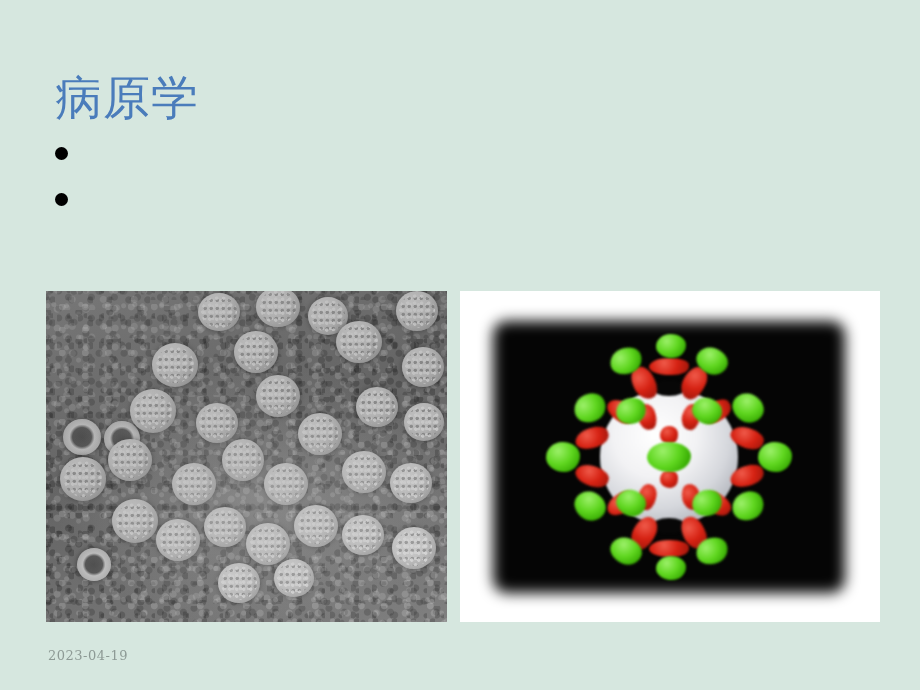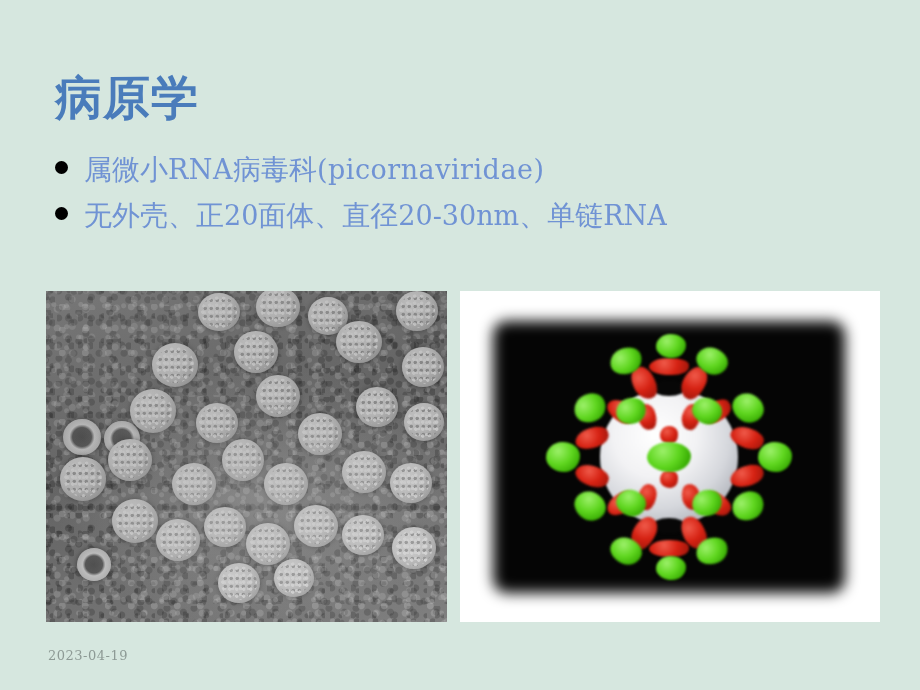--- a/index.html
+++ b/index.html
@@ -19,21 +19,21 @@
     height: 690px;
     background: #d6e7df;
   }
 
   
   .slide-title {
     position: absolute;
     left: 55px;
     top: 72px;
     font-size: 47px;
-    font-weight: bold;
+    font-weight: normal;
     color: #4a7cbb;
     letter-spacing: 1px;
     line-height: 1.1;
     white-space: nowrap;
   }
 
   
   .bullets {
     position: absolute;
     left: 55px;
@@ -229,26 +229,24 @@
 <body>
 
 <div class="slide">
 
   <div class="slide-title">病原学</div>
 
   <div class="bullets">
 
     <div class="bullet-row">
       <span class="bullet-dot"></span>
-      <span class="bullet-text"><span>属微小</span><span class="latin">RNA</span><span>病毒科</span><span class="latin">(picornaviridae)</span></span>
     </div>
 
     <div class="bullet-row">
       <span class="bullet-dot"></span>
-      <span class="bullet-text"><span>无外壳、正</span><span class="mono">20</span><span>面体、直径</span><span class="mono">20-30nm</span><span>、单链</span><span class="mono">RNA</span></span>
     </div>
 
   </div>
 
   <div class="em-photo">
     <div class="em-noise"></div>
 
     <div class="ring" style="left:17px; top:128px; width:38px; height:36px;"></div>
     <div class="ring" style="left:58px; top:130px; width:36px; height:35px;"></div>
     <div class="ring" style="left:31px; top:257px; width:34px; height:33px;"></div>

